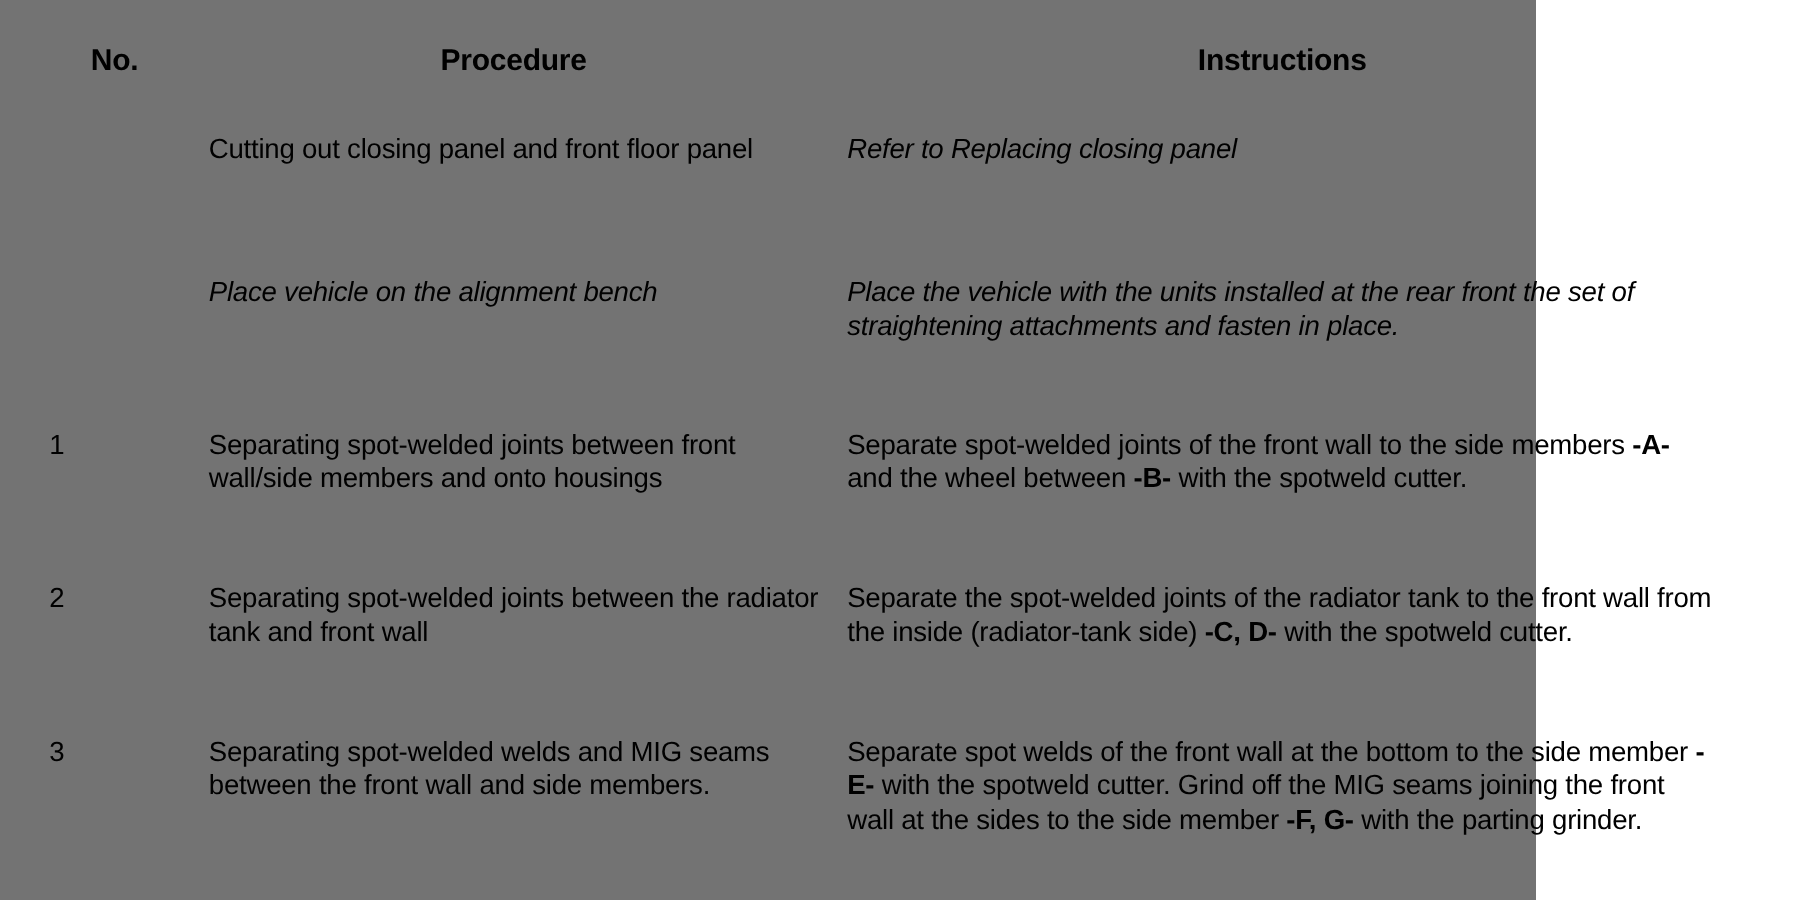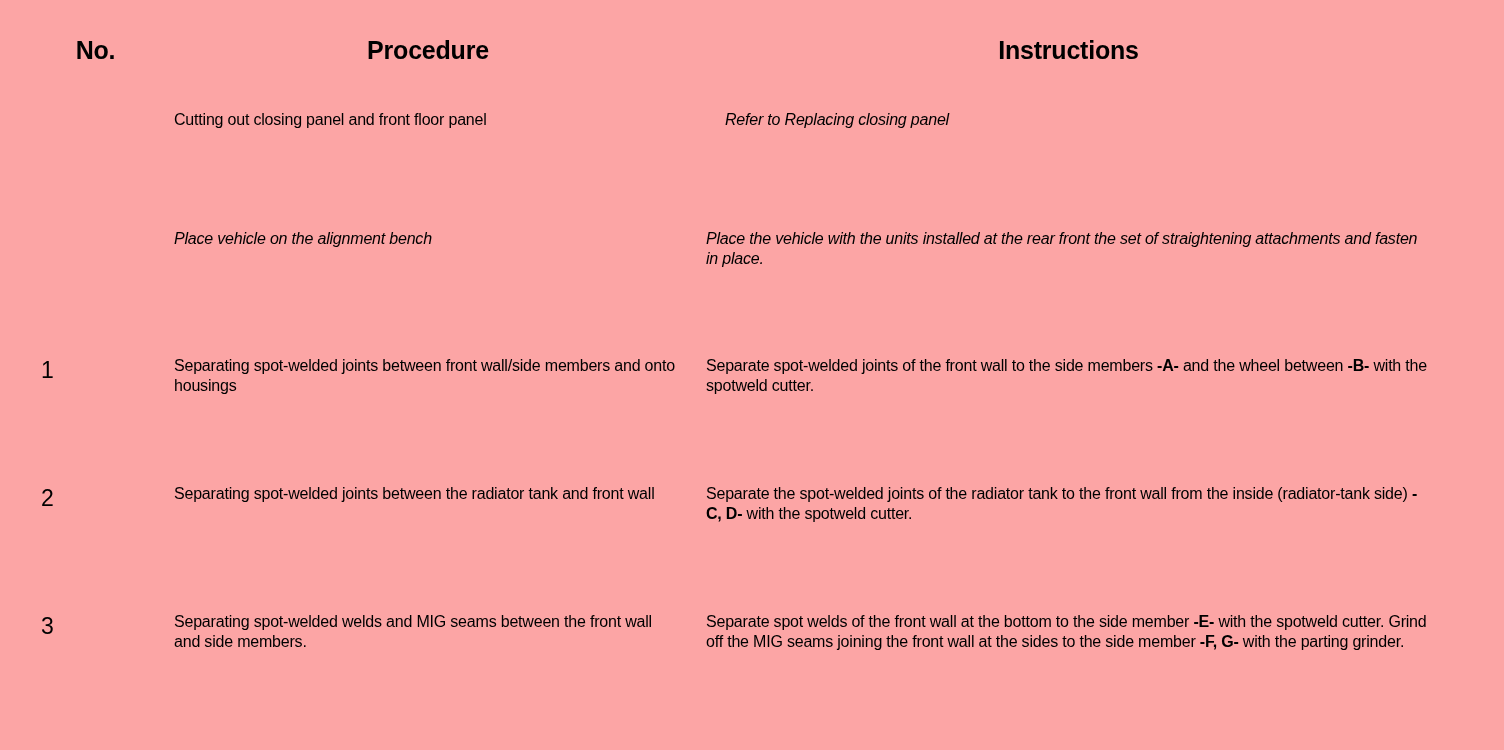--- a/index.html
+++ b/index.html
@@ -10,23 +10,23 @@
   body {
     width: 1504px;
     height: 750px;
     font-family: "Liberation Sans", sans-serif;
     color: #000000;
     overflow: hidden;
   }
 
   #sheet {
     position: relative;
-    width: 1504px;
+    width: 1280px;
     height: 750px;
-    background: #fca5a5;
+    background: #737373;
   }
 
   
   .proc-table {
     position: absolute;
     left: 26px;
     top: 22px;
     width: 1417px;      
     border-collapse: collapse;
     table-layout: fixed;
@@ -73,29 +73,29 @@
     font-weight: bold;
     line-height: 1.18;
     letter-spacing: -0.2px;
     transform: scaleX(0.93);
     transform-origin: left center;
     white-space: nowrap;
   }
   .row-head .inner { padding-top: 14px; padding-bottom: 14px; }
 
   .body-text {
-    font-size: 16px;
+    font-size: 23px;
     font-weight: normal;
     line-height: 1.25;
     letter-spacing: -0.2px;
     transform: scaleX(0.93);
     transform-origin: left top;
     text-align: center;
   }
-  .body-text.italic { font-style: italic; margin-left: 19px; }
+  .body-text.italic { font-style: italic; }
   .body-text b { font-weight: bold; }
 
   .num-text {
     font-size: 23px;
     font-weight: normal;
     line-height: 1.25;
     letter-spacing: -0.2px;
     transform: scaleX(0.93);
     transform-origin: left top;
   }

